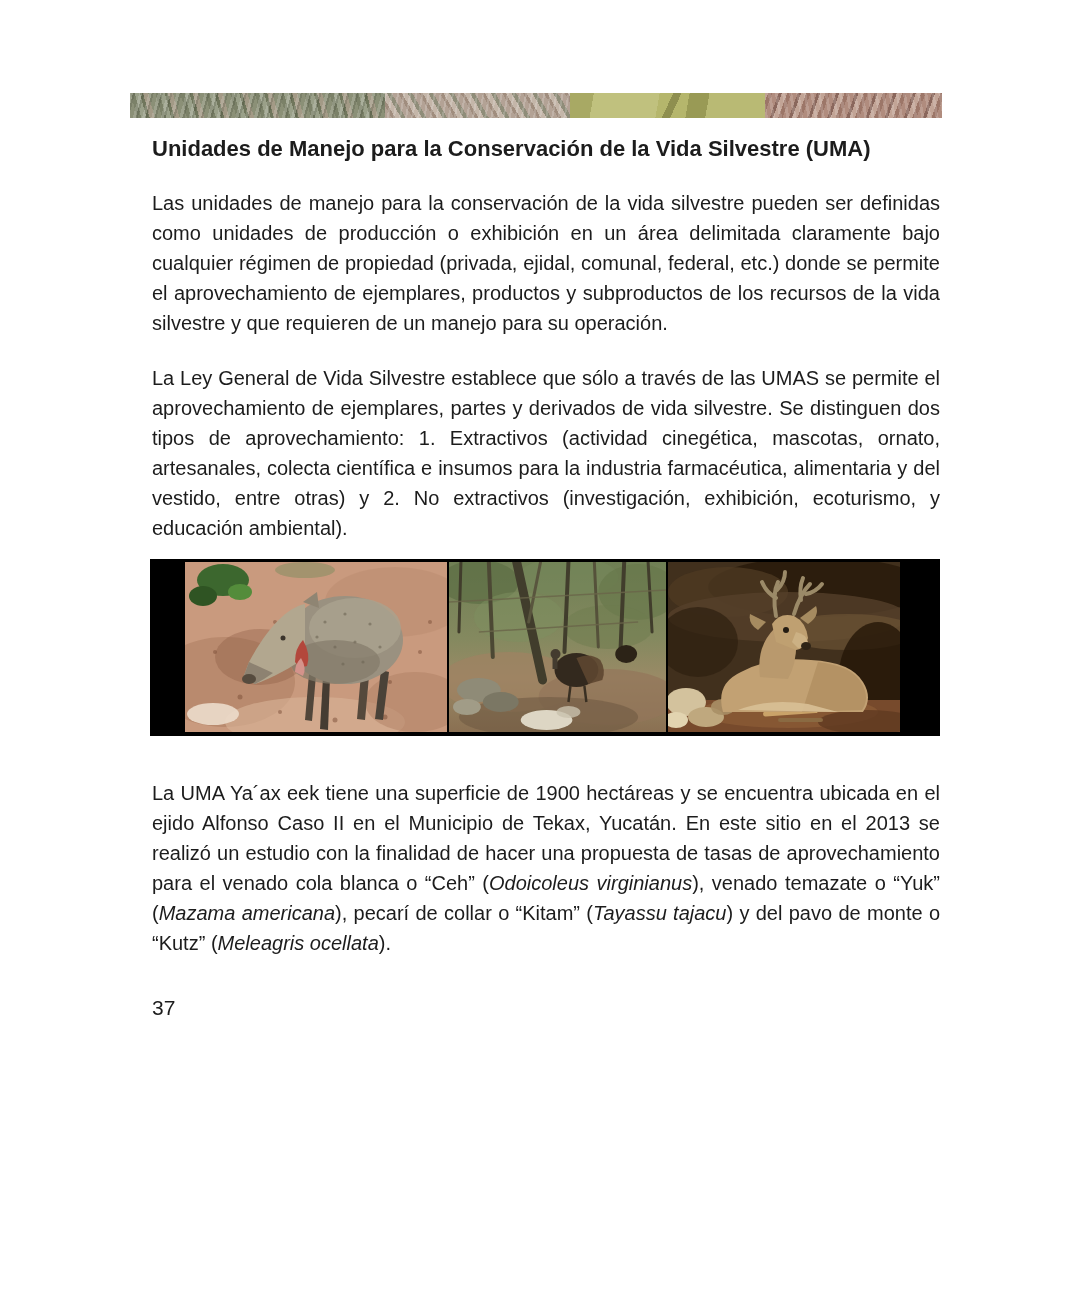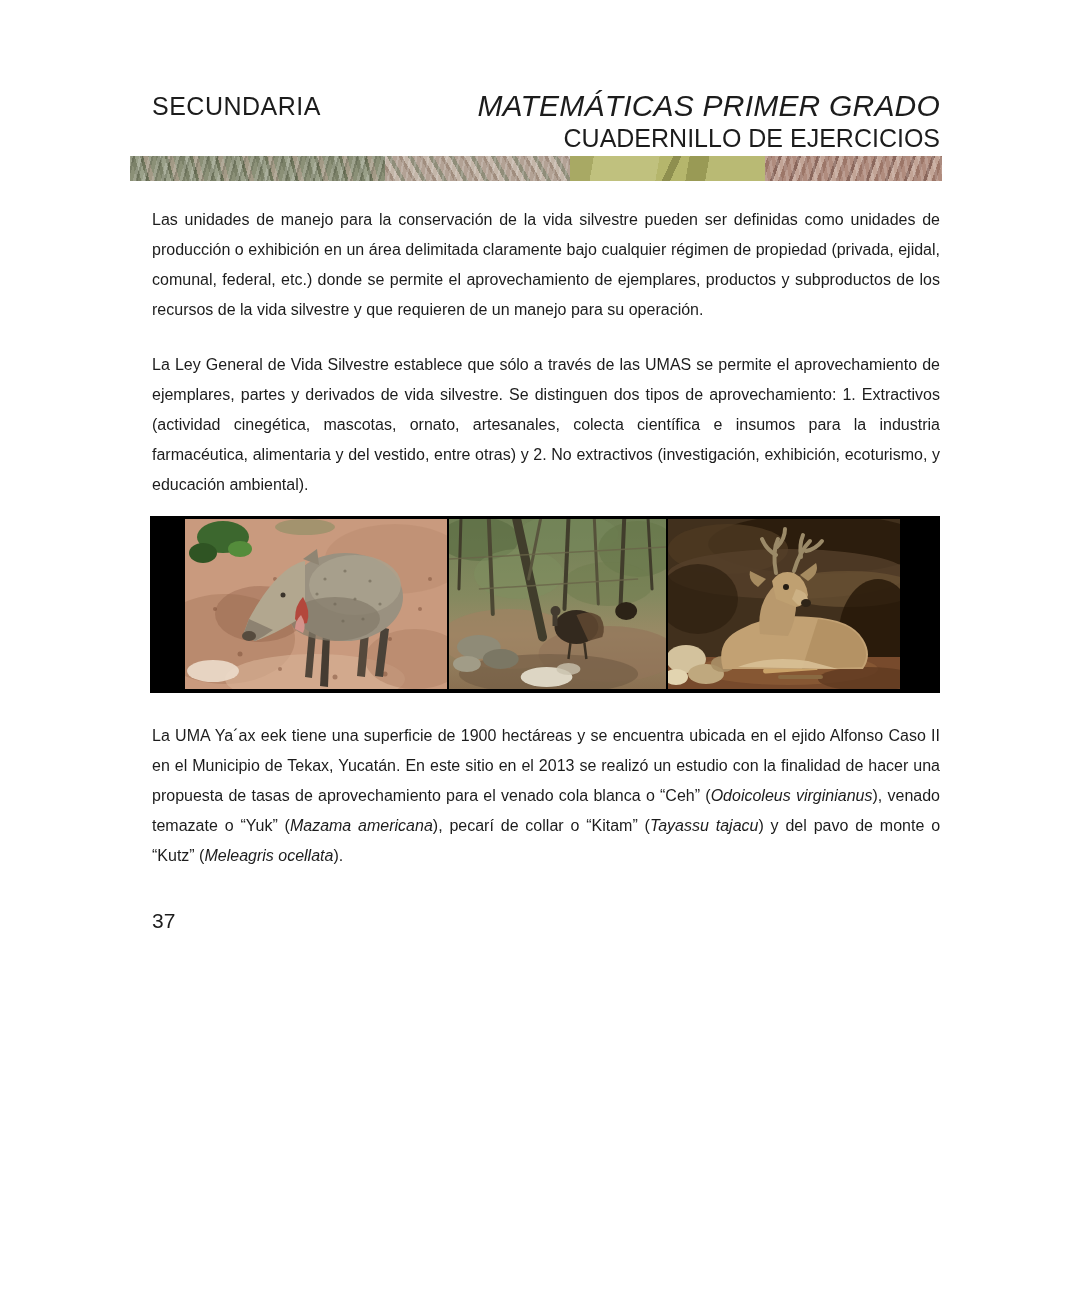--- a/index.html
+++ b/index.html
@@ -40,24 +40,24 @@
     linear-gradient(115deg, transparent 0 50%, rgba(70,70,25,.35) 50% 54%, transparent 54%),
     linear-gradient(100deg, #a8a964 0 12%, #c0c17e 12% 45%, #b5b66c 45% 60%, #999a55 60% 70%, #b9ba74 70% 100%);
   }
   .seg4 { flex:0 0 177px; background:
     repeating-linear-gradient(80deg, rgba(255,255,255,.15) 0 3px, transparent 3px 7px),
     repeating-linear-gradient(-70deg, #b08c7e 0 6px, #9c7668 6px 10px, #c2a496 10px 15px, #8a675c 15px 18px);
   }
 
   
   .section-title { font-size:22px; font-weight:700; line-height:30px; margin:16px 0 0; }
-  .body-par { font-size:16px; line-height:30px; text-align:justify; margin:24px 0 0; }
+  .body-par { font-size:20px; line-height:30px; text-align:justify; margin:24px 0 0; }
   .par2 { margin-top:25px; }
   .exercise-title { font-size:22px; font-weight:700; font-style:italic; line-height:30px; margin:56px 0 0; }
-  .exercise-par { margin-top:28px; }
+  .exercise-par { margin-top:42px; }
   .it { font-style:italic; }
 
   
   .photo-strip {
     margin:16px 0 0 -2px;
     width:790px; height:177px;
     background:#000000;
     display:flex; align-items:center;
     box-sizing:border-box;
     padding:3px 40px 4px 35px;
@@ -71,36 +71,30 @@
 
   
   .page-number { font-size:21px; line-height:30px; margin-top:35px; }
 </style>
 </head>
 <body>
 
 <div class="page">
 
   <header>
-    <div class="header-row">
-      <div class="program">SECUNDARIA</div>
-      <div class="header-right">
-        <div class="doc-title">MATEMÁTICAS PRIMER GRADO</div>
-        <div class="doc-subtitle">CUADERNILLO DE EJERCICIOS</div>
-      </div>
-    </div>
     <div class="banner">
       <div class="seg seg1"></div>
       <div class="seg seg2"></div>
       <div class="seg seg3"></div>
       <div class="seg seg4"></div>
     </div>
   </header>
 
   <main>
+    <h1 class="section-title">Unidades de Manejo para la Conservación de la Vida Silvestre (UMA)</h1>
 
     <p class="body-par">Las unidades de manejo para la conservación de la vida silvestre pueden ser definidas como unidades de producción o exhibición en un área delimitada claramente bajo cualquier régimen de propiedad (privada, ejidal, comunal, federal, etc.) donde se permite el aprovechamiento de ejemplares, productos y subproductos de los recursos de la vida silvestre y que requieren de un manejo para su operación.</p>
 
     <p class="body-par par2">La Ley General de Vida Silvestre establece que sólo a través de las UMAS se permite el aprovechamiento de ejemplares, partes y derivados de vida silvestre. Se distinguen dos tipos de aprovechamiento: 1. Extractivos (actividad cinegética, mascotas, ornato, artesanales, colecta científica e insumos para la industria farmacéutica, alimentaria y del vestido, entre otras) y 2. No extractivos (investigación, exhibición, ecoturismo, y educación ambiental).</p>
 
     <figure class="photo-strip">
 
       <div class="photo photo-1">
         <svg viewBox="0 0 262 170" preserveAspectRatio="none" aria-hidden="true">
           <rect width="262" height="170" fill="#c99a7e"></rect>

